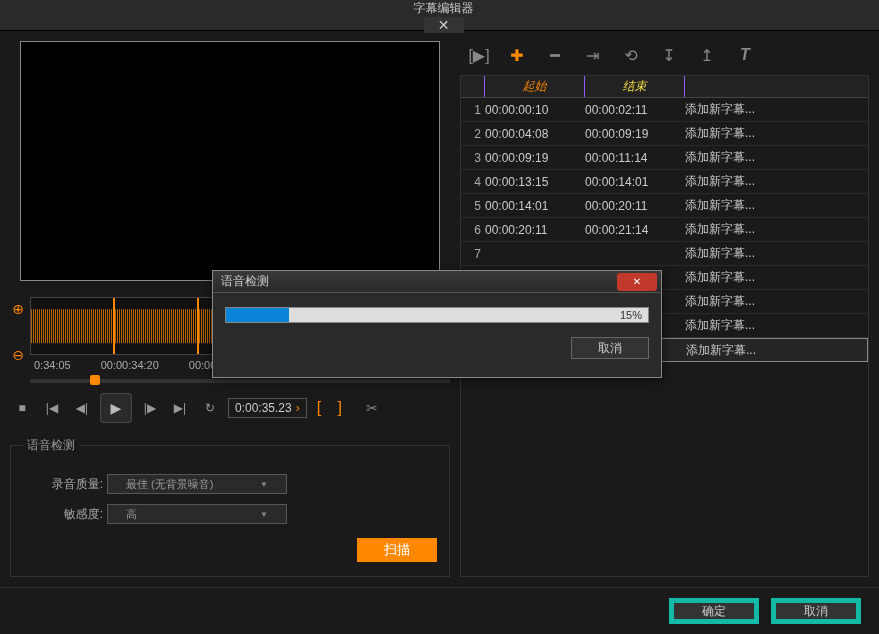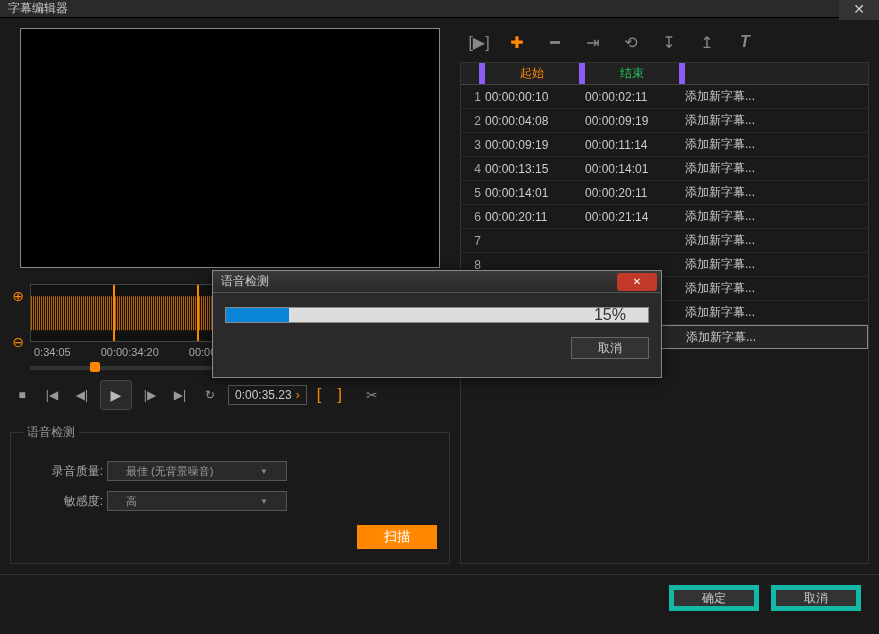--- a/index.html
+++ b/index.html
@@ -1,18 +1,18 @@
 <!DOCTYPE html>
 <html><head>
 <meta charset="utf-8">
 <style>
 * { margin: 0; padding: 0; box-sizing: border-box; font-family: "Microsoft YaHei", sans-serif; }
 body { background: #1a1a1a; color: #ccc; font-size: 12px; width: 879px; height: 634px; overflow: hidden; position: relative; }
 
-.titlebar { background: #2a2a2a; height: 18px; display: flex; align-items: center; justify-content: space-between; padding-left: 8px; border-bottom: 1px solid #000; }
+.titlebar { background: #2a2a2a; height: 31px; display: flex; align-items: center; justify-content: space-between; padding-left: 8px; border-bottom: 1px solid #000; flex-direction: column; }
 .close-btn { width: 40px; height: 22px; background: #333; display: flex; align-items: center; justify-content: center; cursor: pointer; }
 .close-x { color: #ccc; font-size: 14px; }
 
 .main { display: flex; height: 556px; padding: 10px; gap: 10px; }
 .left-panel { width: 440px; display: flex; flex-direction: column; }
 .right-panel { flex: 1; display: flex; flex-direction: column; }
 
 .preview { border: 1px solid #888; width: 420px; height: 250px; background: #000; margin: 0 auto 16px; }
 
 .timeline-area { display: flex; align-items: flex-start; gap: 4px; }
@@ -42,43 +42,43 @@
 .select { flex: 1; background: #2a2a2a; border: 1px solid #555; height: 20px; padding: 0 18px; display: flex; align-items: center; justify-content: space-between; color: #999; font-size: 11px; max-width: 180px; }
 .select .caret { color: #888; font-size: 8px; }
 .scan-btn { margin-left: auto; margin-top: 14px; width: 80px; height: 24px; background: #ff8800; color: #fff; border: none; display: flex; align-items: center; justify-content: center; cursor: pointer; }
 
 .toolbar { display: flex; gap: 16px; padding: 4px 8px 10px; }
 .tool { width: 22px; height: 20px; color: #888; display: flex; align-items: center; justify-content: center; font-size: 16px; cursor: pointer; }
 .tool.accent { color: #ff8800; }
 
 .sub-table { flex: 1; border: 1px solid #333; background: #1a1a1a; overflow: hidden; }
 .sub-header { display: flex; border-bottom: 1px solid #444; background: #222; height: 22px; }
-.sub-header > div { border-right: 6px solid #8b5cf6; display:flex; align-items:center; justify-content:center; font-size:12px; }
+.sub-header > div { border-right: 1px solid #8b5cf6; display:flex; align-items:center; justify-content:center; font-size:12px;font-style:italic; }
 .sub-header .idx { width: 24px; }
 .sub-header .start { width: 100px; color: #ff8800; }
-.sub-header .end { width: 100px; color: #22c55e; }
+.sub-header .end { width: 100px; color: #fde047; }
 .sub-header .txt { flex:1; color: #ccc; }
 .sub-rows { }
 .sub-row { display: flex; height: 24px; align-items: center; border-bottom: 1px solid #2a2a2a; color: #ccc; }
 .sub-row.selected { border: 1px solid #888; background: #252525; }
 .sub-row .idx { width: 24px; text-align: right; padding-right: 4px; color:#aaa; }
 .sub-row .start, .sub-row .end { width: 100px; font-family: Liberation Sans, sans-serif; }
 .sub-row .txt { flex: 1; }
 
 .footer { display: flex; justify-content: flex-end; gap: 12px; padding: 10px 18px; border-top: 1px solid #333; }
 .fbtn { width: 90px; height: 26px; background: #333; border: 5px solid #14b8a6; color: #ccc; display:flex; align-items:center; justify-content:center; cursor:pointer; }
 
 
 .dialog { position: absolute; left: 212px; top: 270px; width: 450px; background: #2a2a2a; border: 1px solid #888; box-shadow: 0 2px 10px rgba(0,0,0,.6); }
 .dialog-title { background: linear-gradient(#3a3a3a,#2a2a2a); height: 22px; display: flex; align-items: center; justify-content: space-between; padding-left: 8px; border-bottom: 1px solid #555; }
 .dlg-close { width: 40px; height: 18px; background: #c0392b; border-radius: 3px; display:flex; align-items:center; justify-content:center; color:#fff; font-size:10px; margin-right:4px; cursor:pointer; }
 .dialog-body { padding: 14px 12px; }
 .progress-bar { height: 16px; background: #ddd; border: 1px solid #888; position: relative; }
 .progress-fill { height: 100%; background: #0a84d6; width: 15%; }
-.progress-text { position:absolute; right: 22px; top: 0; font-size: 16px; color: #333; line-height: 14px; }
+.progress-text { position:absolute; right: 6px; top: 0; font-size: 11px; color: #333; line-height: 14px; }
 .dlg-cancel { margin: 14px 0 4px auto; width: 78px; height: 22px; background: #333; border: 1px solid #666; color:#ccc; display:flex; align-items:center; justify-content:center; cursor:pointer; }
 </style>
 </head>
 <body>
 
 <div class="titlebar">
   <span>字幕编辑器</span>
   <div class="close-btn">
     <span class="close-x">✕</span>
   </div>

